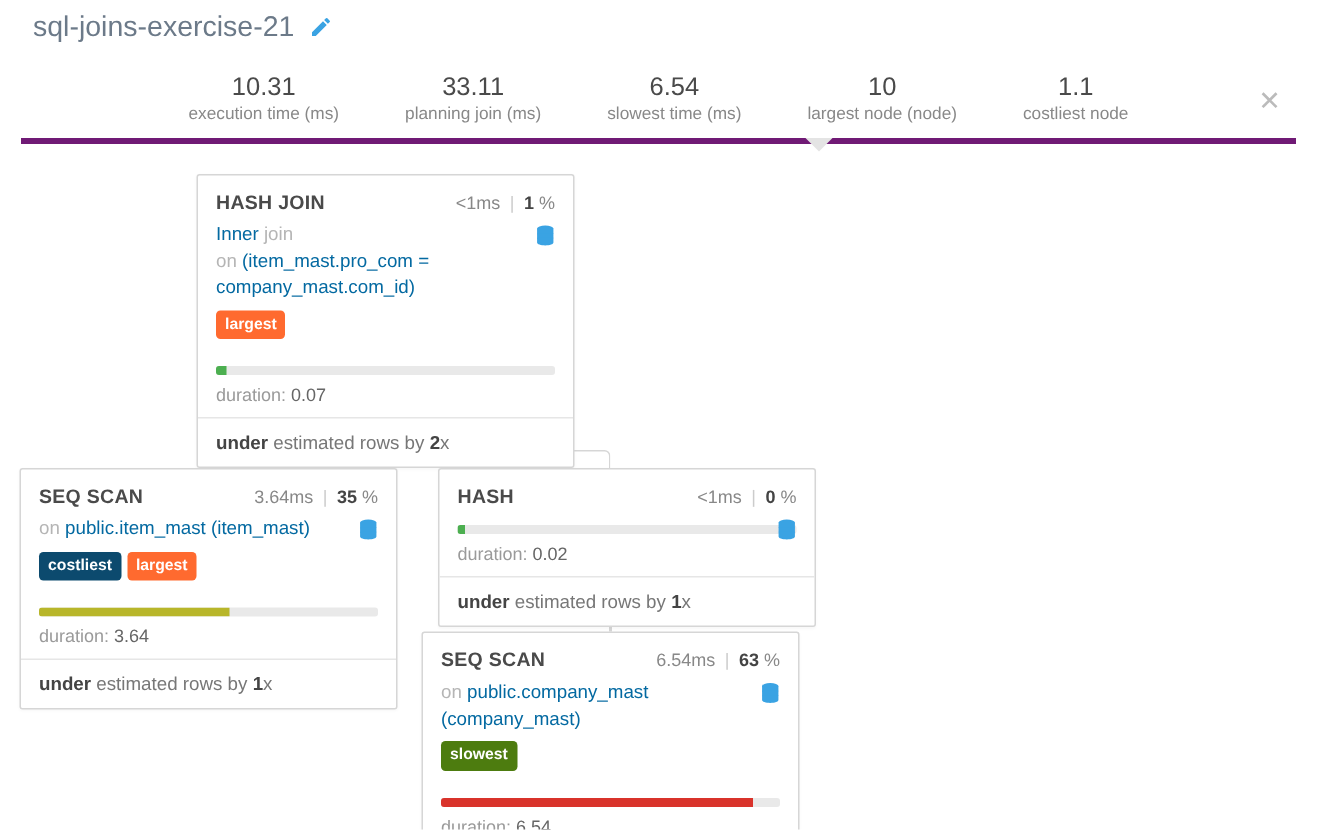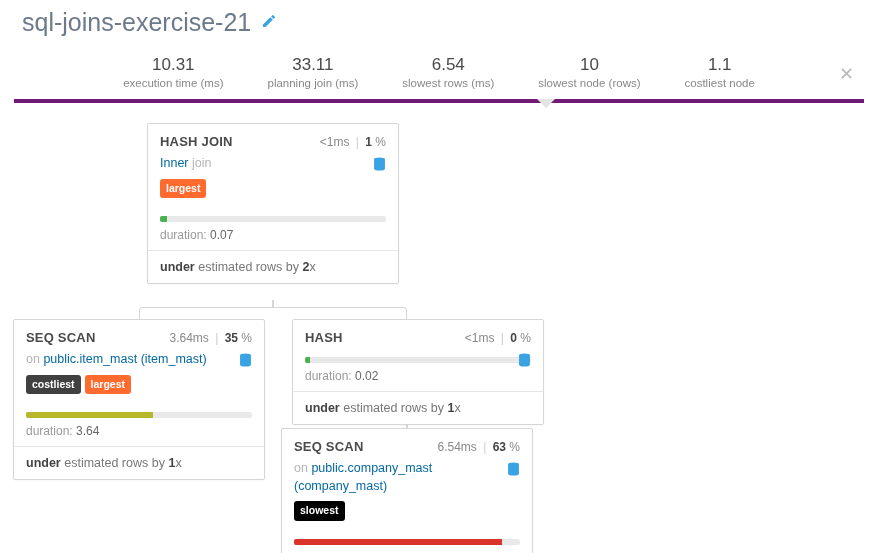--- a/index.html
+++ b/index.html
@@ -13,21 +13,21 @@
     position: relative;
     overflow: hidden;
   }
   .title-row {
     padding: 8px 0 12px 22px;
     display: flex;
     align-items: center;
     gap: 10px;
   }
   .title-row h1 {
-    font-size: 25px;
+    font-size: 19px;
     font-weight: 400;
     color: #6c7a89;
   }
   .edit-icon {
     color: #3aa3e3;
     cursor: pointer;
   }
   .edit-icon svg { width:16px; height:16px; fill:#3aa3e3; }
 
   .stats-bar {
@@ -120,22 +120,22 @@
   .badges { margin-top: 6px; display:flex; gap:4px; flex-wrap:wrap;text-align:right; }
   .badge {
     display:inline-block;
     font-size: 10.5px;
     font-weight:700;
     color:#fff;
     padding: 2px 6px 3px 6px;
     border-radius: 3px;
   }
   .badge.largest { background:#ff6a2f; }
-  .badge.costliest { background:#404040; }
-  .badge.slowest { background:#000000; }
+  .badge.costliest { background:#0c4a6e; }
+  .badge.slowest { background:#4d7c0f; }
 
   .bar-wrap { margin:10px 12px 0 12px; height:6px; background:#e9e9e9; border-radius:2px; overflow:hidden; }
   .bar { height:100%; }
   .bar.green { background:#4caf50; }
   .bar.olive { background:#b8b62a; }
   .bar.red { background:#d9332b; }
 
   .dur-line { padding: 6px 12px 8px 12px; font-size:12px; color:#9a9a9a; }
   .dur-line b { color:#666; font-weight:400; }
 
@@ -170,59 +170,60 @@
   <div class="stat">
     <div class="val">10.31</div>
     <div class="lbl">execution time (ms)</div>
   </div>
   <div class="stat">
     <div class="val">33.11</div>
     <div class="lbl">planning join (ms)</div>
   </div>
   <div class="stat">
     <div class="val">6.54</div>
-    <div class="lbl">slowest rows (ms)</div>
+    <div class="lbl">slowest time (ms)</div>
   </div>
   <div class="stat">
     <div class="val">10</div>
-    <div class="lbl">slowest node (rows)</div>
+    <div class="lbl">largest node (node)</div>
   </div>
   <div class="stat">
     <div class="val">1.1</div>
     <div class="lbl">costliest node</div>
   </div>
   <span class="close-x">✕</span>
   <span class="pointer-down"></span>
 </div>
 
 <div class="canvas">
 
   <div class="conn" style="left:139px; top:184px; width:268px; height:12px; background:transparent; border:1px solid #d6d6d6; border-bottom:none; border-radius:4px 4px 0 0;"></div>
   <div class="conn" style="left:272px; top:177px; width:2px; height:8px;"></div>
   <div class="conn" style="left:406px; top:291px; width:2px; height:14px;"></div>
 
-  <div class="node" style="left:147px; top:0;">
+  <div class="node" style="left:131px; top:0;">
     <div class="node-head">
       <span class="node-title">HASH JOIN</span>
       <span class="node-stats">
         <span class="dur">&lt;1ms</span>
         <span class="sep">|</span>
         <span class="pct"><b>1</b><span> %</span></span>
       </span>
     </div>
     <div class="node-body">
       <span class="db-icon">
         <svg viewBox="0 0 16 18">
             <ellipse cx="8" cy="3" rx="7" ry="2.5"></ellipse>
             <path d="M1 3v4c0 1.4 3.1 2.5 7 2.5s7-1.1 7-2.5V3"></path>
             <path d="M1 7v4c0 1.4 3.1 2.5 7 2.5s7-1.1 7-2.5V7" fill="#3aa3e3"></path>
             <path d="M1 11v4c0 1.4 3.1 2.5 7 2.5s7-1.1 7-2.5v-4" fill="#3aa3e3"></path>
           </svg>
       </span>
       <div><span class="kw">Inner </span><span class="faded">join</span></div>
+      <div><span class="faded">on </span><span class="kw">(item_mast.pro_com = company_mast.com_id)</span></div>
       <div class="badges">
         <span class="badge largest">largest</span>
       </div>
     </div>
     <div class="bar-wrap">
         <div class="bar green" style="width:3%"></div>
       </div>
     <div class="dur-line"><span>duration: </span><b>0.07</b></div>
     <div class="node-foot"><b>under</b><span> estimated rows by </span><b>2</b><span>x</span></div>
   </div>

